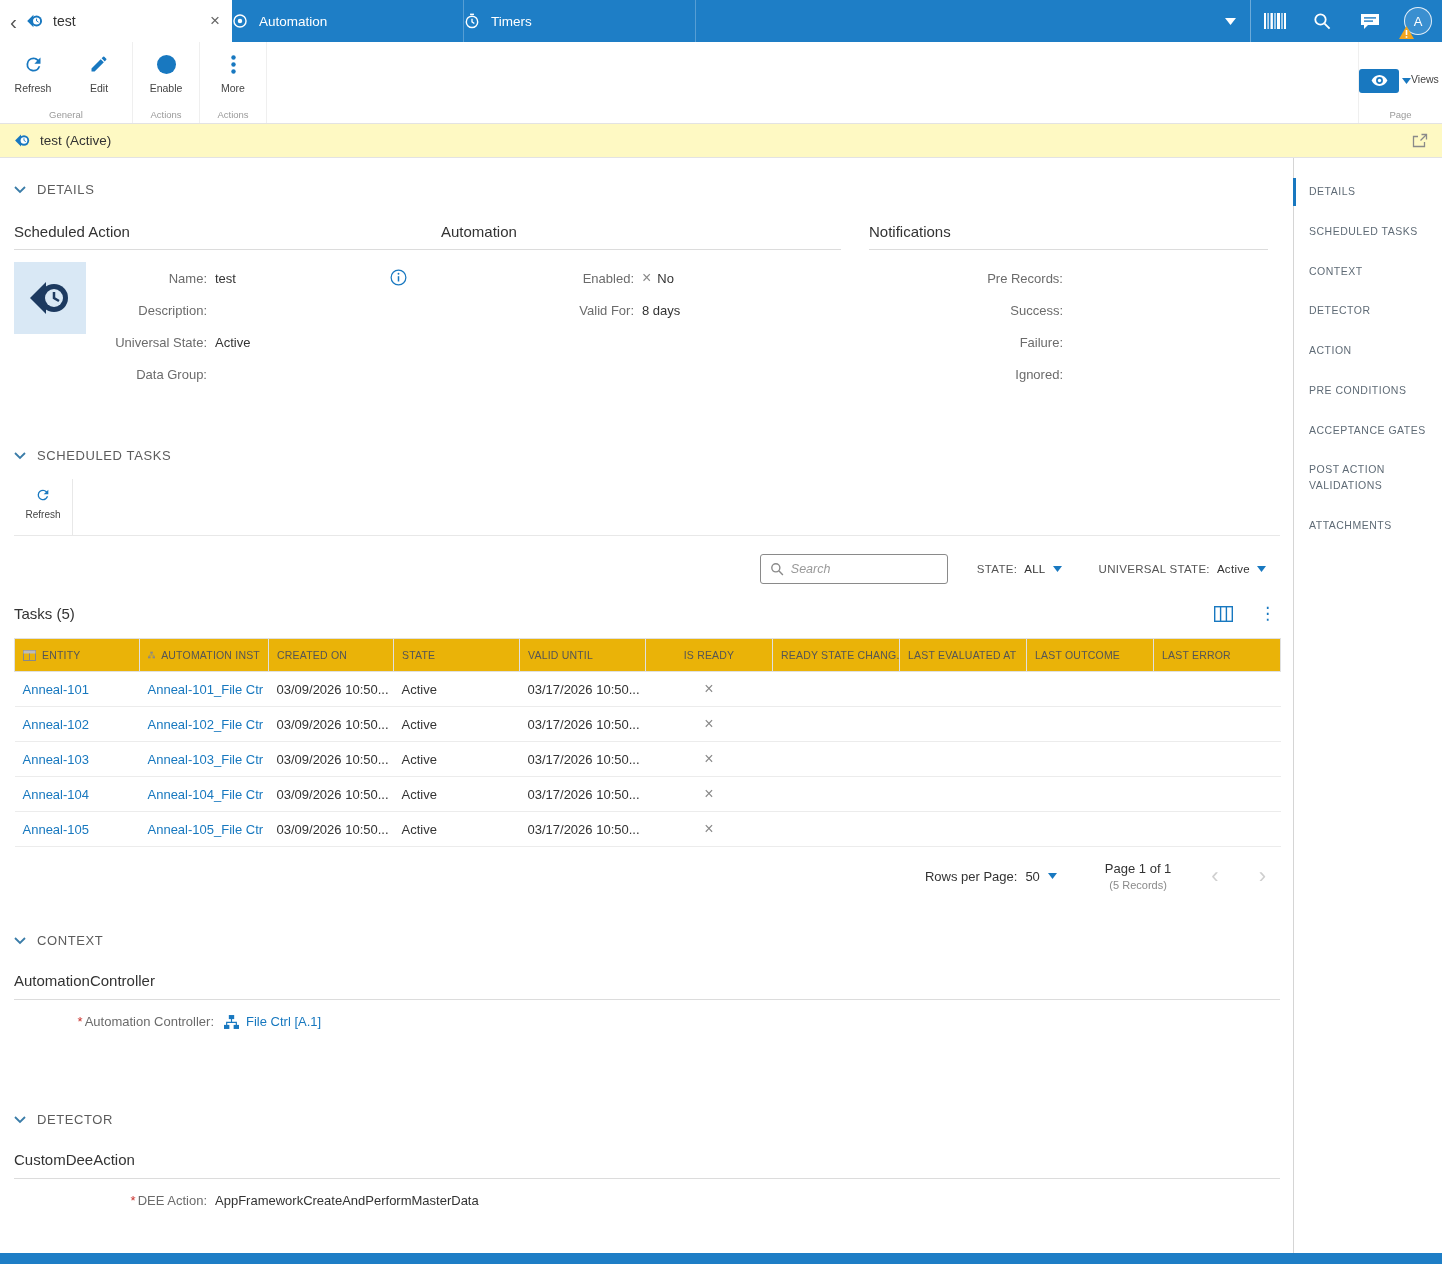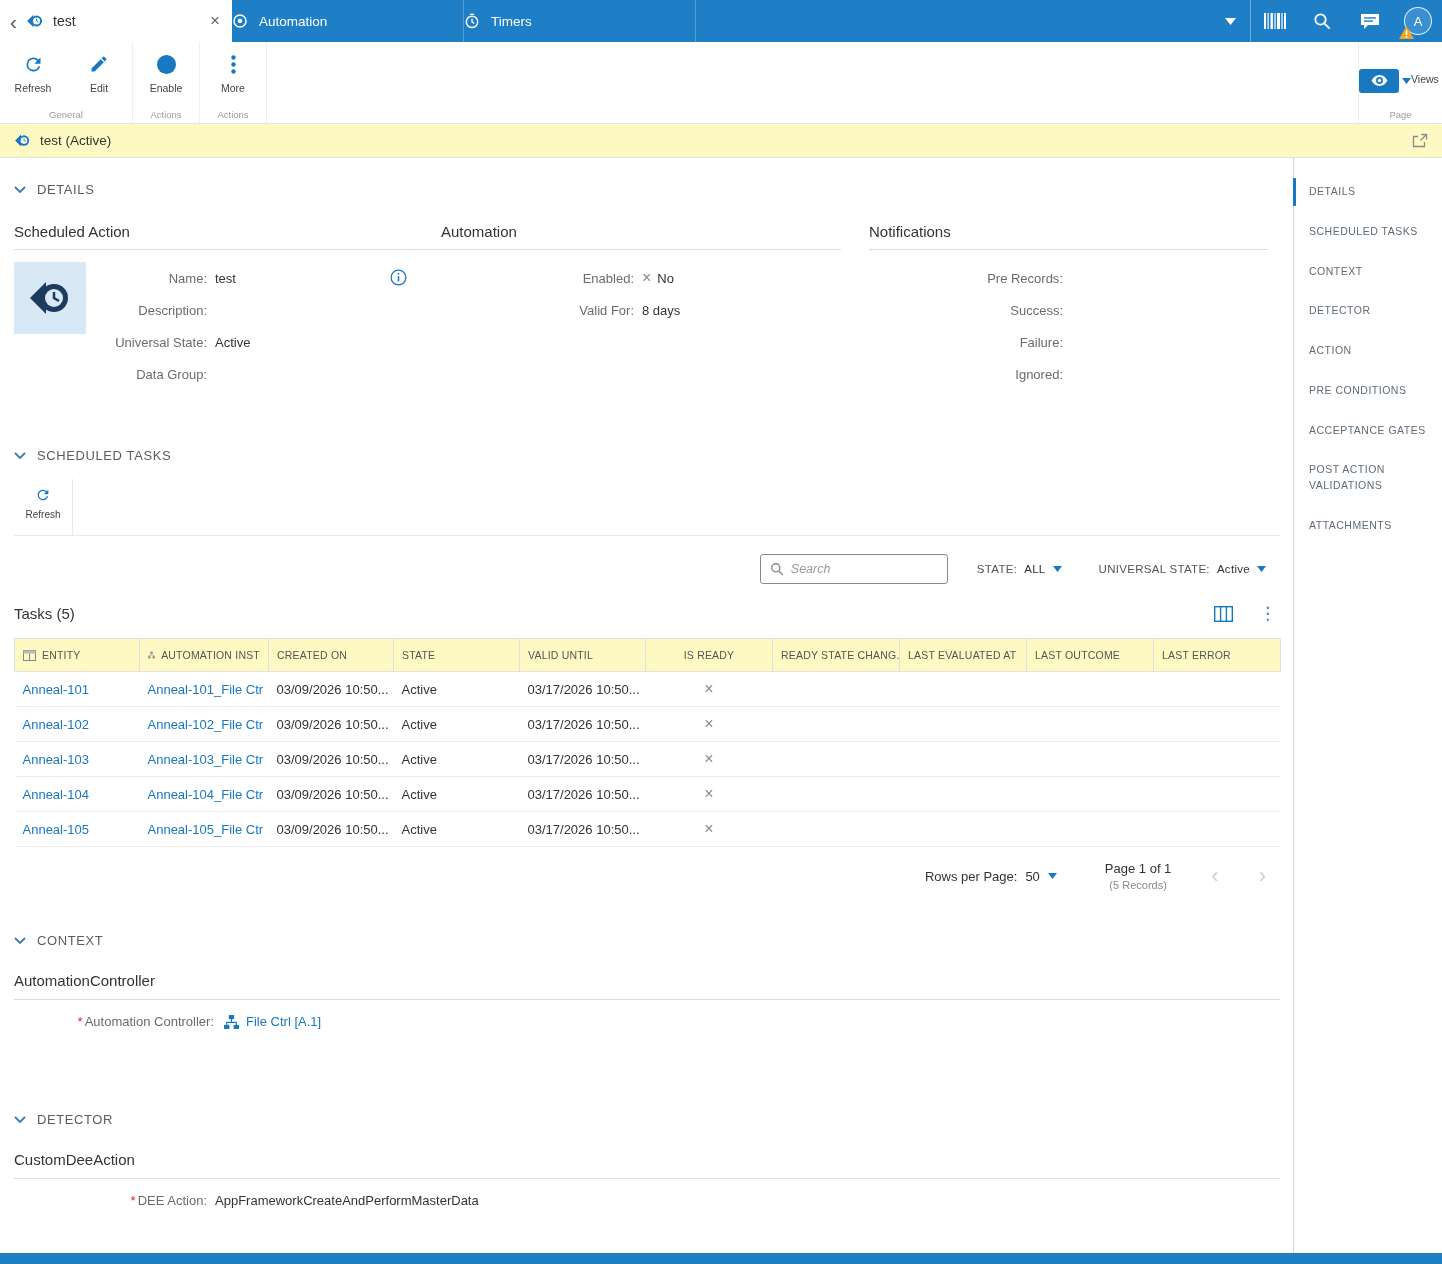--- a/index.html
+++ b/index.html
@@ -79,21 +79,21 @@
   .filter .fval { color:#333; }
   .gap-a { margin-left:29px; } .gap-b { margin-left:37px; } .mr-end { margin-right:14px; }
 
   .tasks-title-row { display:flex; align-items:center; margin-top:20px; }
   .tasks-title { font-size:15px; color:#333; }
   .tt-icons { margin-left:auto; display:flex; align-items:center; gap:26px; margin-right:4px; }
   .tt-icons > span { cursor:pointer; line-height:0; }
   .kebab { font-size:17px; color:#1878c0; line-height:1; }
 
   table.tasks { width:1266px; border-collapse:collapse; table-layout:fixed; margin-top:16px; }
-  .tasks th { height:33px; background:#fef9c3; border:1px solid #e0e0e0; font-size:10.5px; font-weight:normal; color:#555; letter-spacing:.2px; text-align:left; padding:0 8px; white-space:nowrap; overflow:hidden; }
+  .tasks th { height:33px; background:#eab308; border:1px solid #e0e0e0; font-size:10.5px; font-weight:normal; color:#555; letter-spacing:.2px; text-align:left; padding:0 8px; white-space:nowrap; overflow:hidden; }
   .tasks th .th-inner { display:flex; align-items:center; gap:6px; }
   .tasks td { height:35px; border-bottom:1px solid #ececec; padding:0 8px; font-size:13px; color:#333; white-space:nowrap; overflow:hidden; }
   .tasks .center { text-align:center; }
   .tasks .center .th-inner { justify-content:center; }
   a.lnk, .lnk { color:#1778bf; text-decoration:none; cursor:pointer; }
 
   .pagination { display:flex; align-items:center; justify-content:flex-end; margin-top:14px; }
   .rpp { display:flex; align-items:center; gap:8px; font-size:13px; color:#333; cursor:pointer; margin-right:48px; }
   .page-info { text-align:center; margin-right:40px; }
   .page-info .l1 { font-size:13px; color:#333; }

